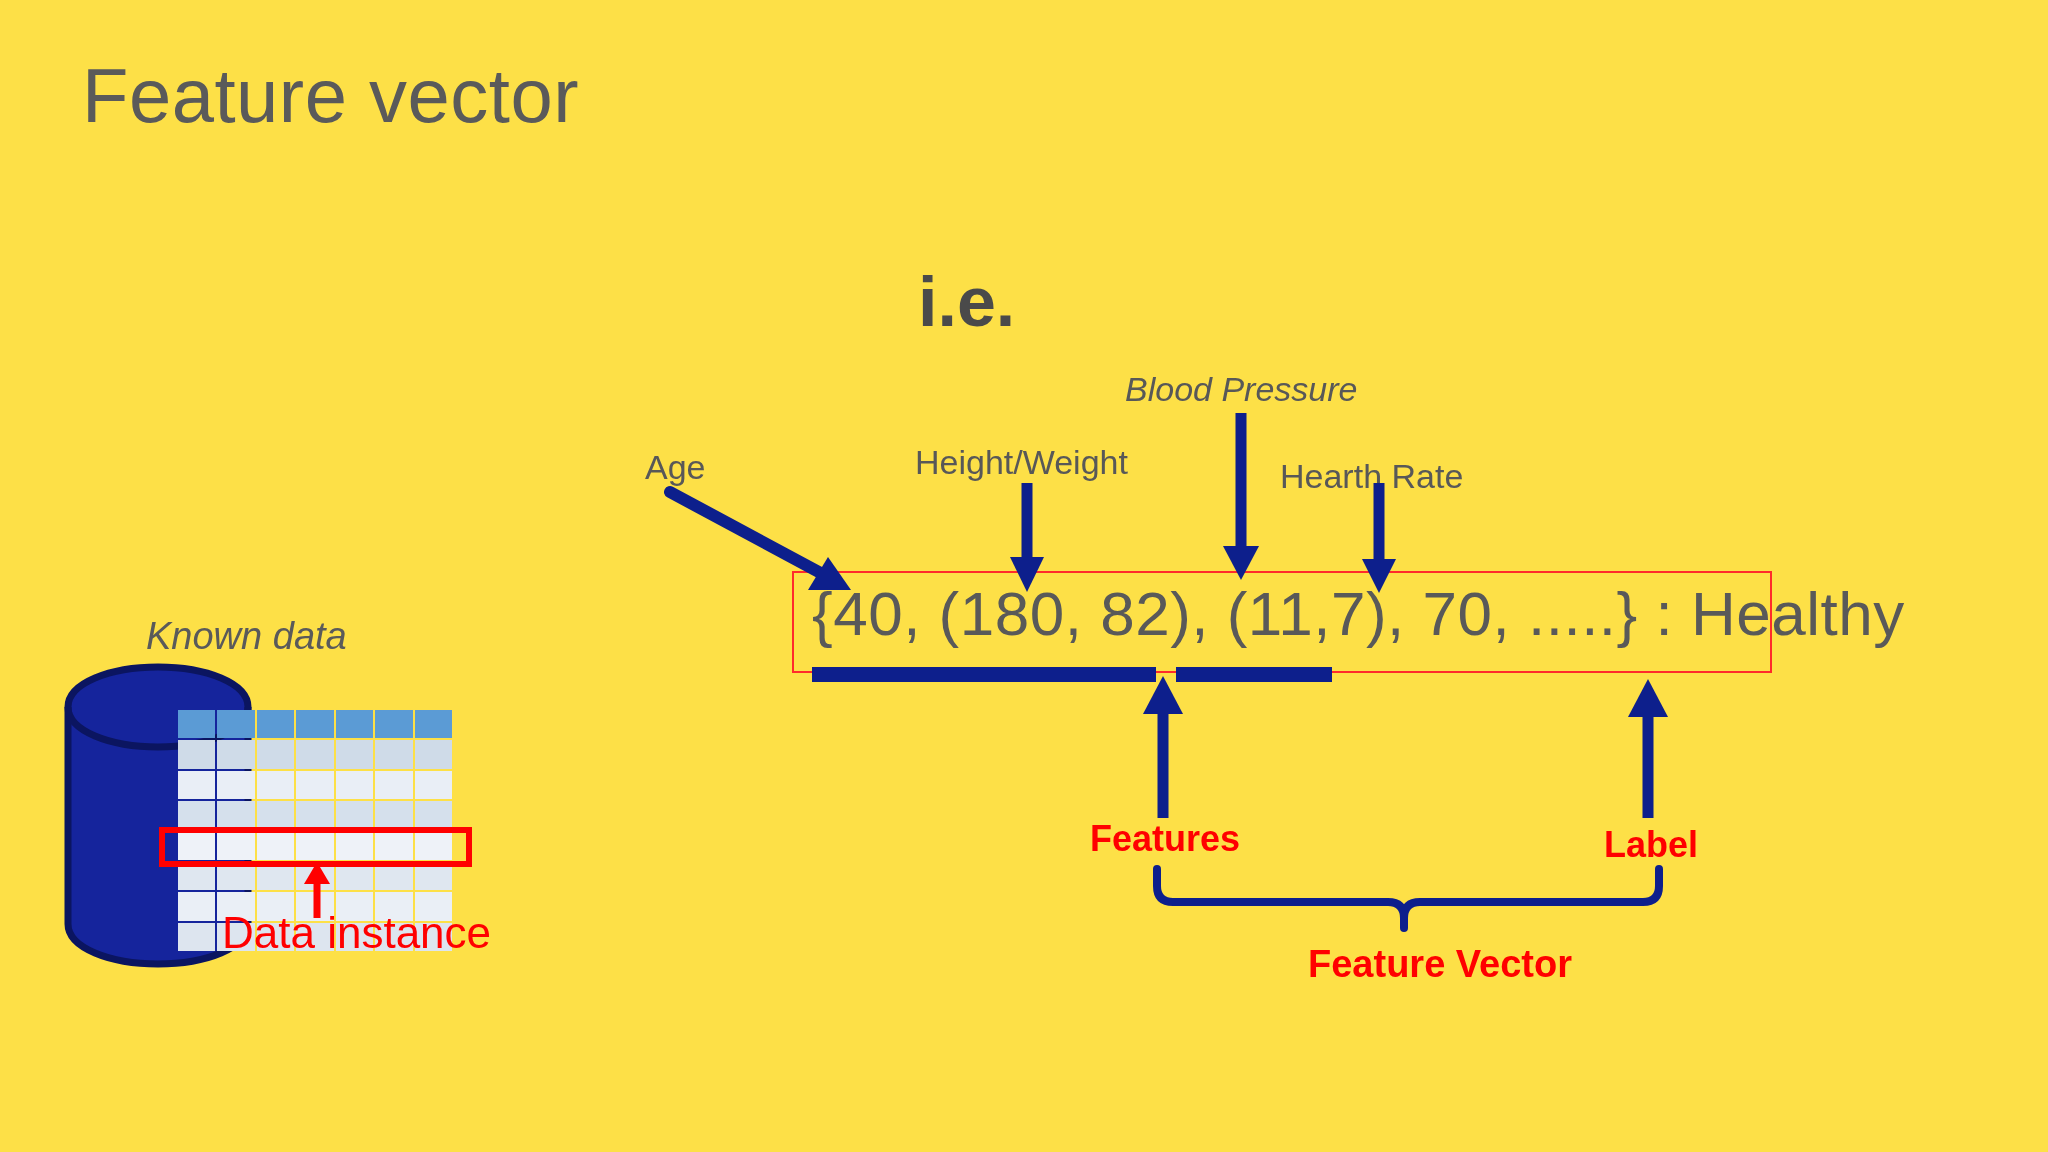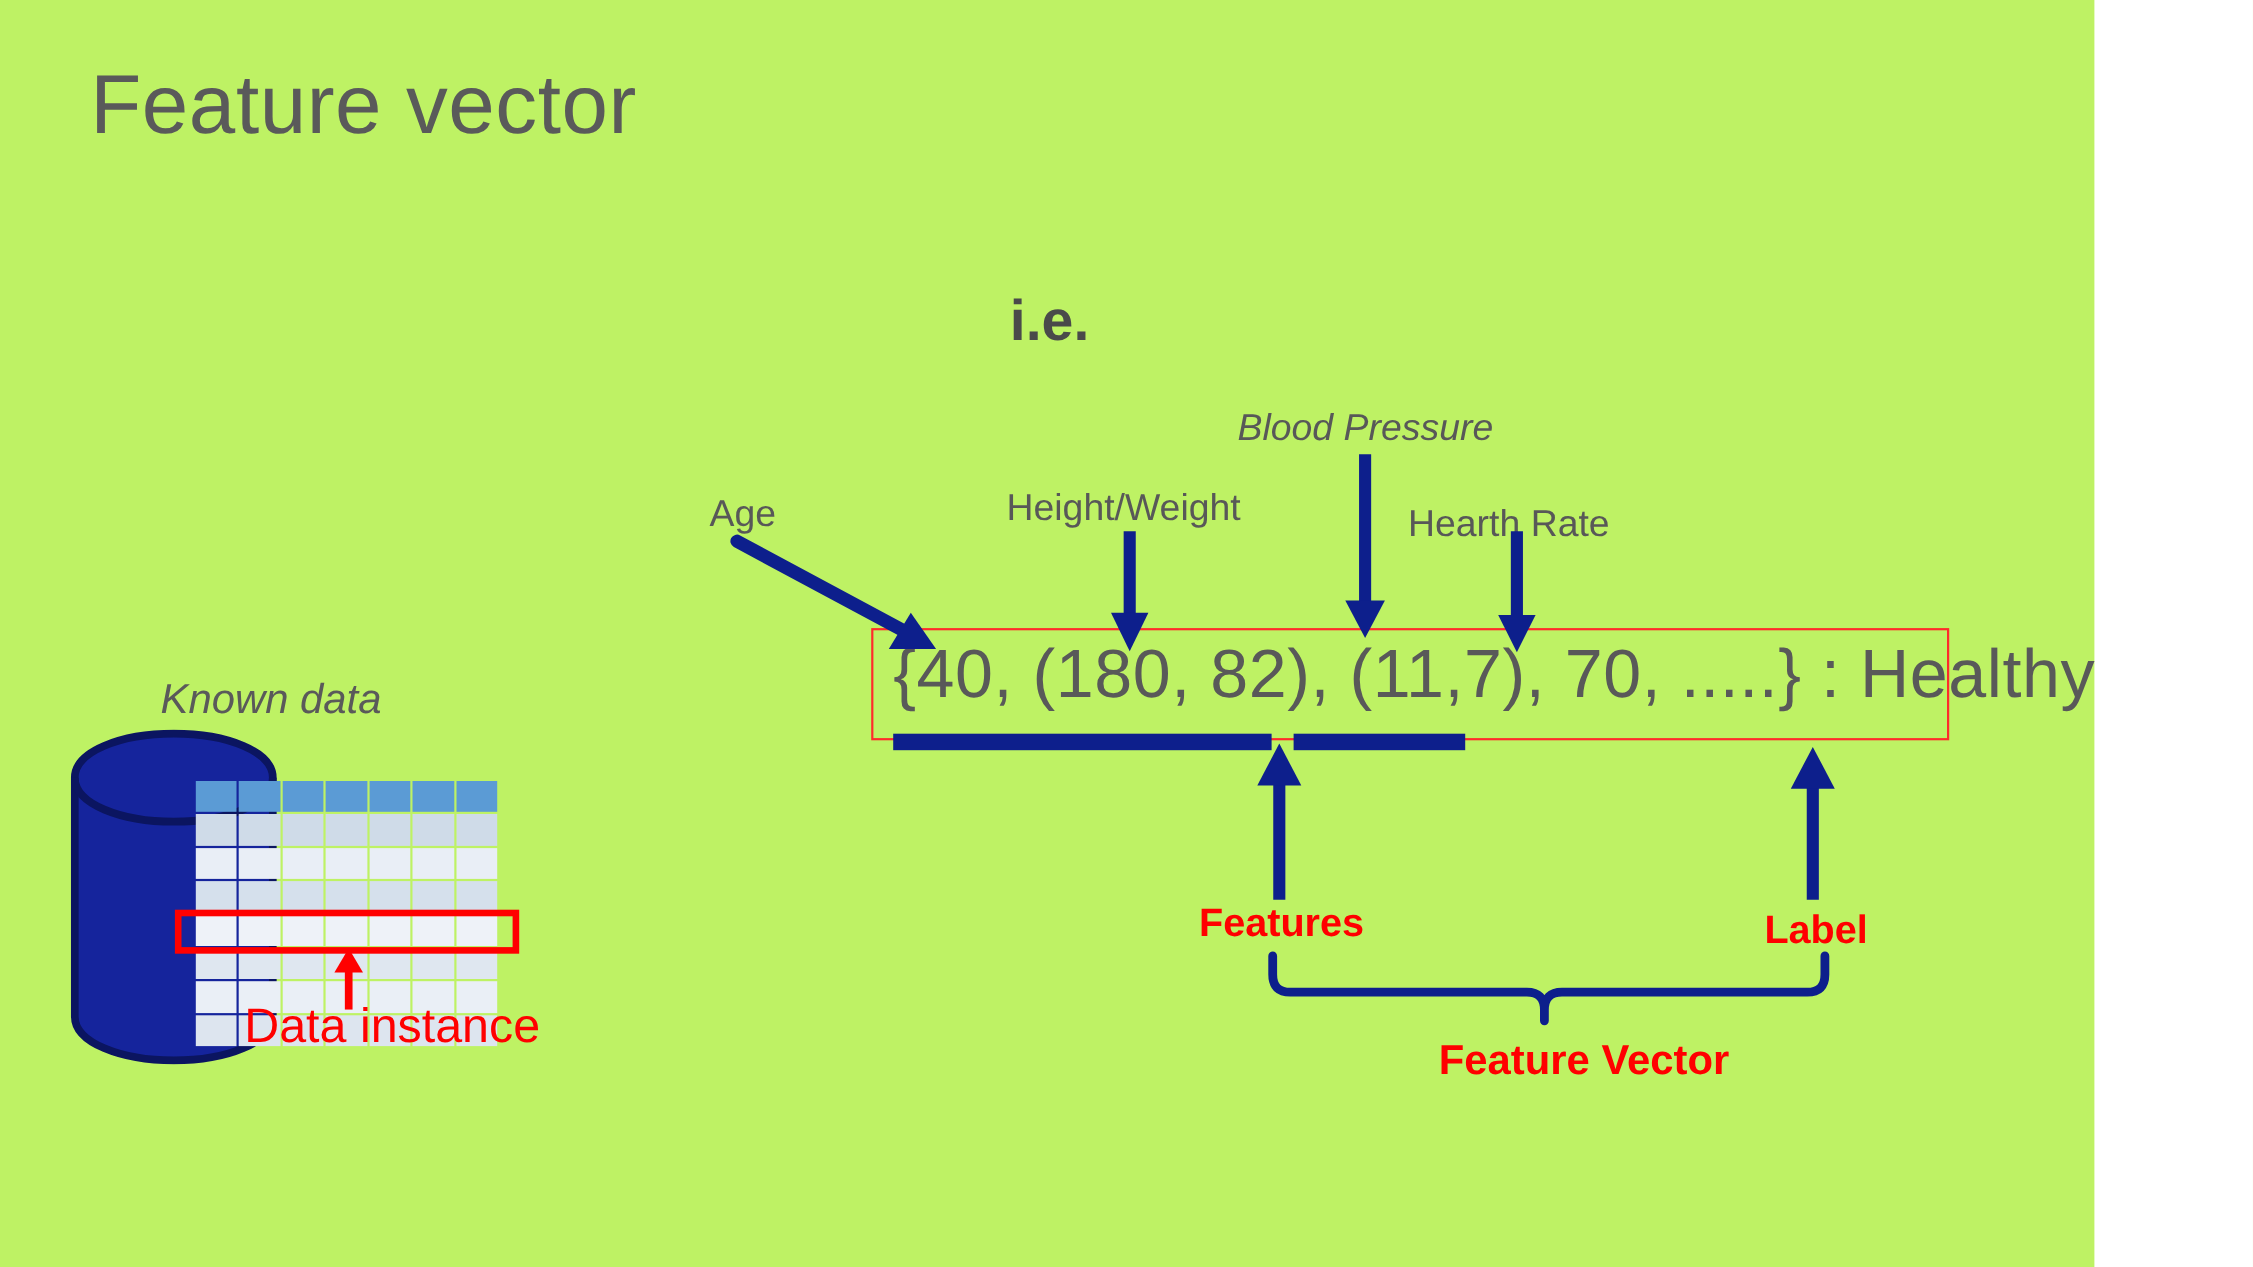--- a/index.html
+++ b/index.html
@@ -8,43 +8,43 @@
     background: #ffffff;
   }
   body {
     font-family: "Liberation Sans", sans-serif;
     width: 2048px;
     height: 1152px;
     overflow: hidden;
   }
   #slide {
     position: relative;
-    width: 1904px;
+    width: 2048px;
     height: 1152px;
-    background: #bef264;
+    background: #fde047;
   }
 
   
   #slide-title {
     position: absolute;
     left: 82px;
     top: 52px;
     font-size: 76px;
     font-weight: 300;
     color: #5a5a5a;
     letter-spacing: 0.5px;
     white-space: nowrap;
   }
 
   
   #ie-label {
     position: absolute;
     left: 918px;
     top: 262px;
-    font-size: 52px;
+    font-size: 70px;
     font-weight: bold;
     color: #4a4a4a;
     white-space: nowrap;
   }
 
   
   #known-data-label {
     position: absolute;
     left: 146px;
     top: 615px;

